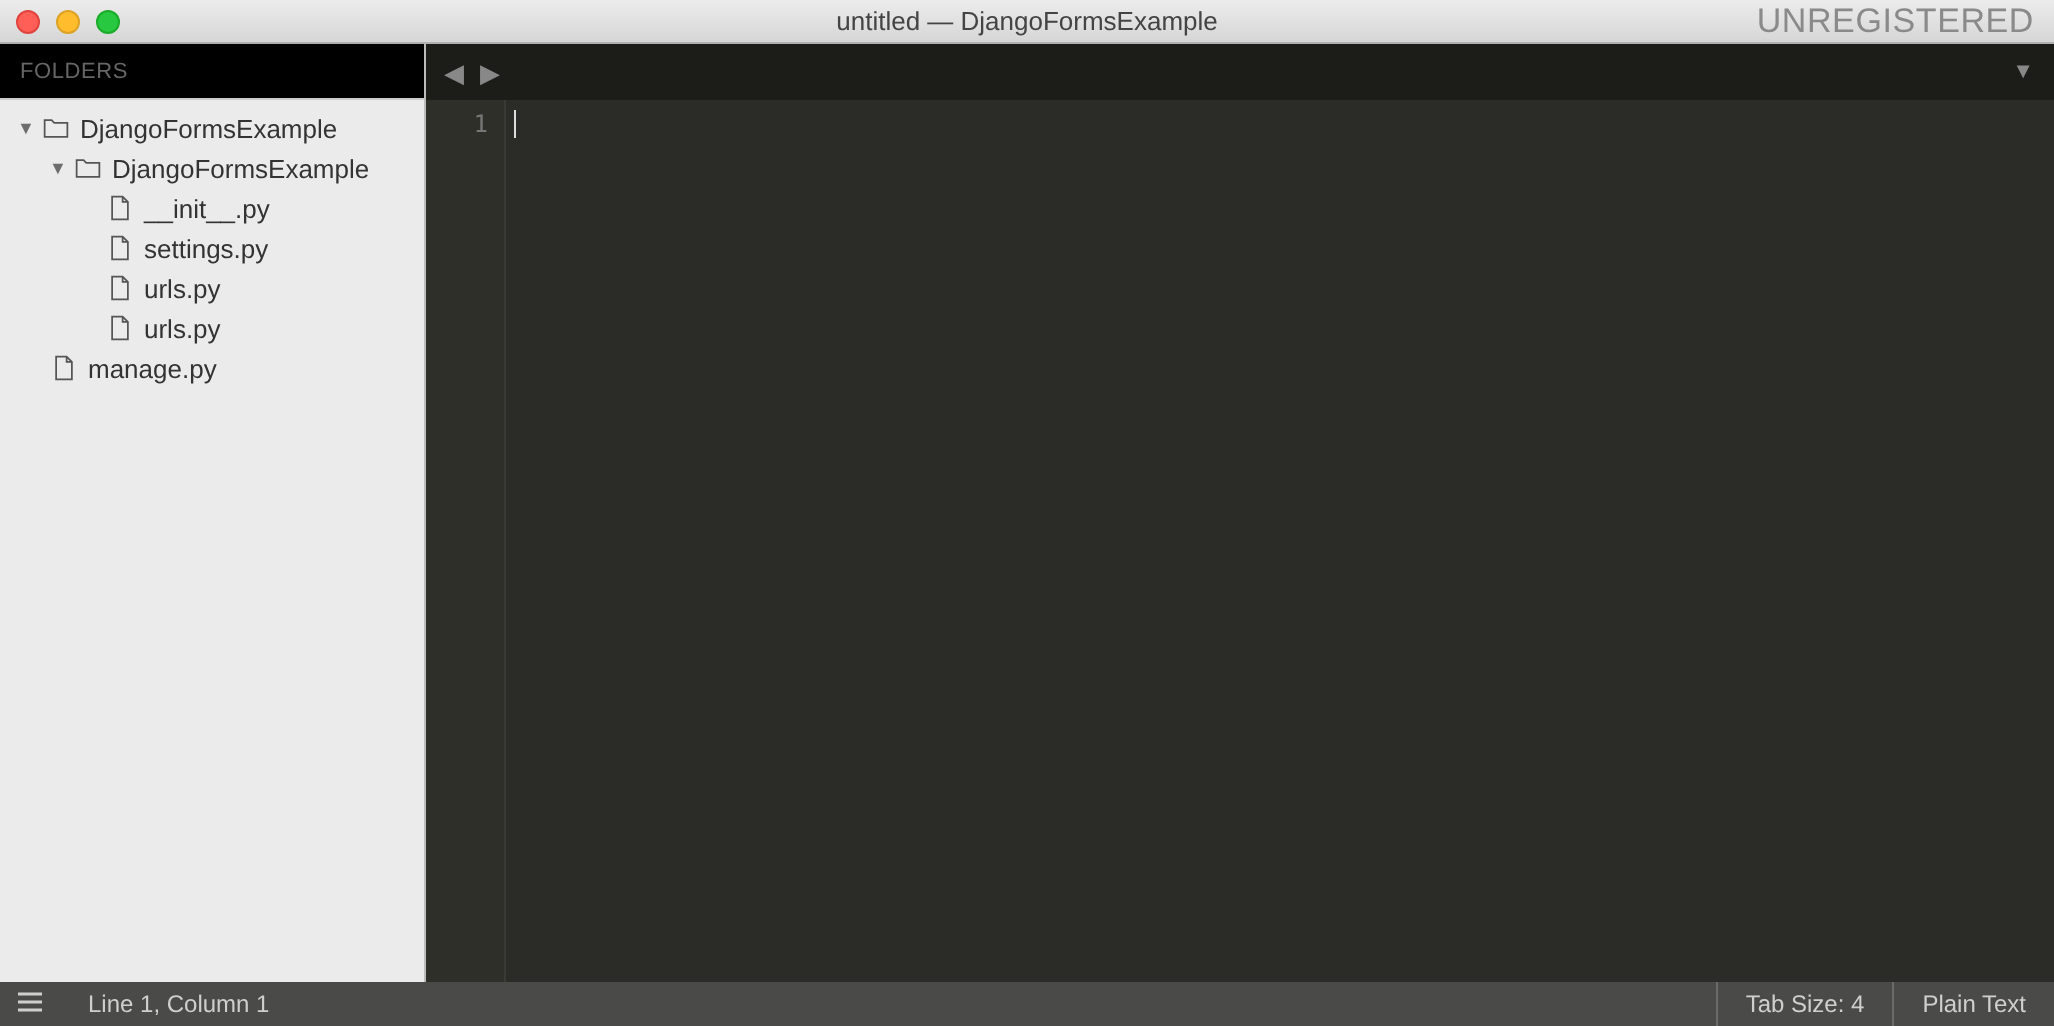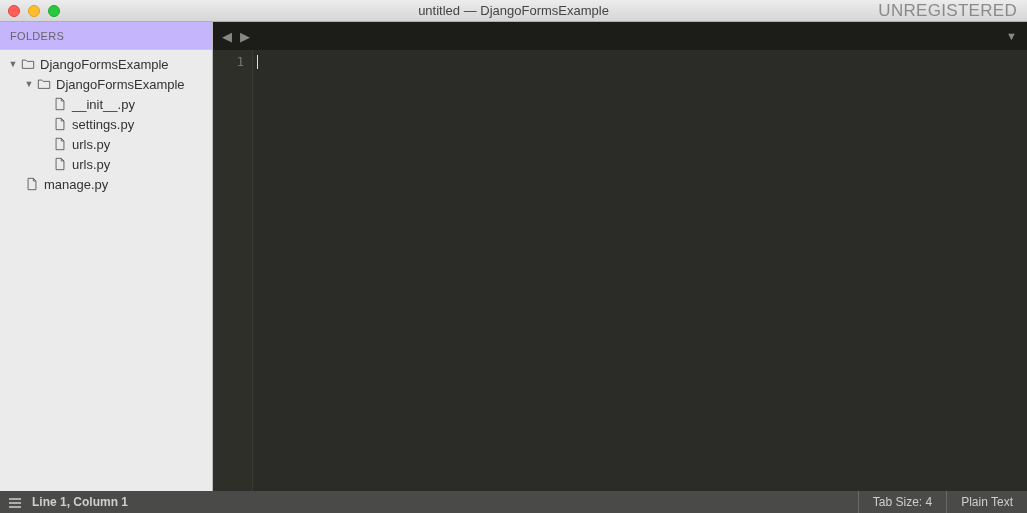--- a/index.html
+++ b/index.html
@@ -65,21 +65,21 @@
     }
     .sidebar-header {
       height: 28px;
       display: flex;
       align-items: center;
       padding: 0 10px;
       font-size: 11px;
       color: #666;
       letter-spacing: 0.3px;
       border-bottom: 1px solid #cccccc;
-      background: #c4b5fd;
+      background: #000000;
     }
     .tree {
       padding: 4px 0;
     }
     .tree-row {
       display: flex;
       align-items: center;
       height: 20px;
       white-space: nowrap;
       cursor: default;
@@ -161,24 +161,23 @@
     .statusbar {
       height: 22px;
       background: #4a4a48;
       color: #cfcfcf;
       display: flex;
       align-items: center;
       font-size: 12px;
     }
     .status-left {
       display: flex;
-      align-items: flex-end;
-      gap: 10px;
+      align-items: flex-start;
+      gap: 22px;
       padding-left: 8px;
-      font-weight: bold;
     }
     .hamburger-icon svg { width: 14px; height: 12px; display: block; }
     .status-spacer { flex: 1; }
     .status-cell {
       padding: 0 14px;
       border-left: 1px solid #6a6a68;
       height: 100%;
       display: flex;
       align-items: center;
       text-align: center;

